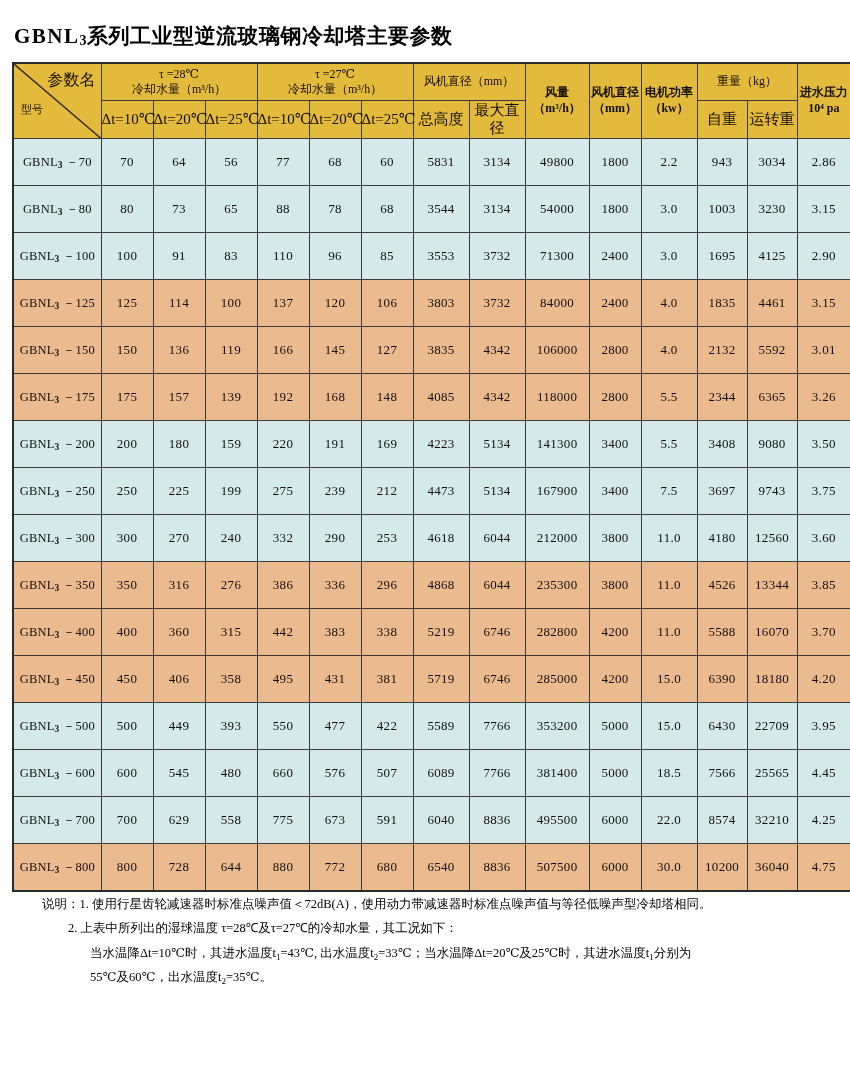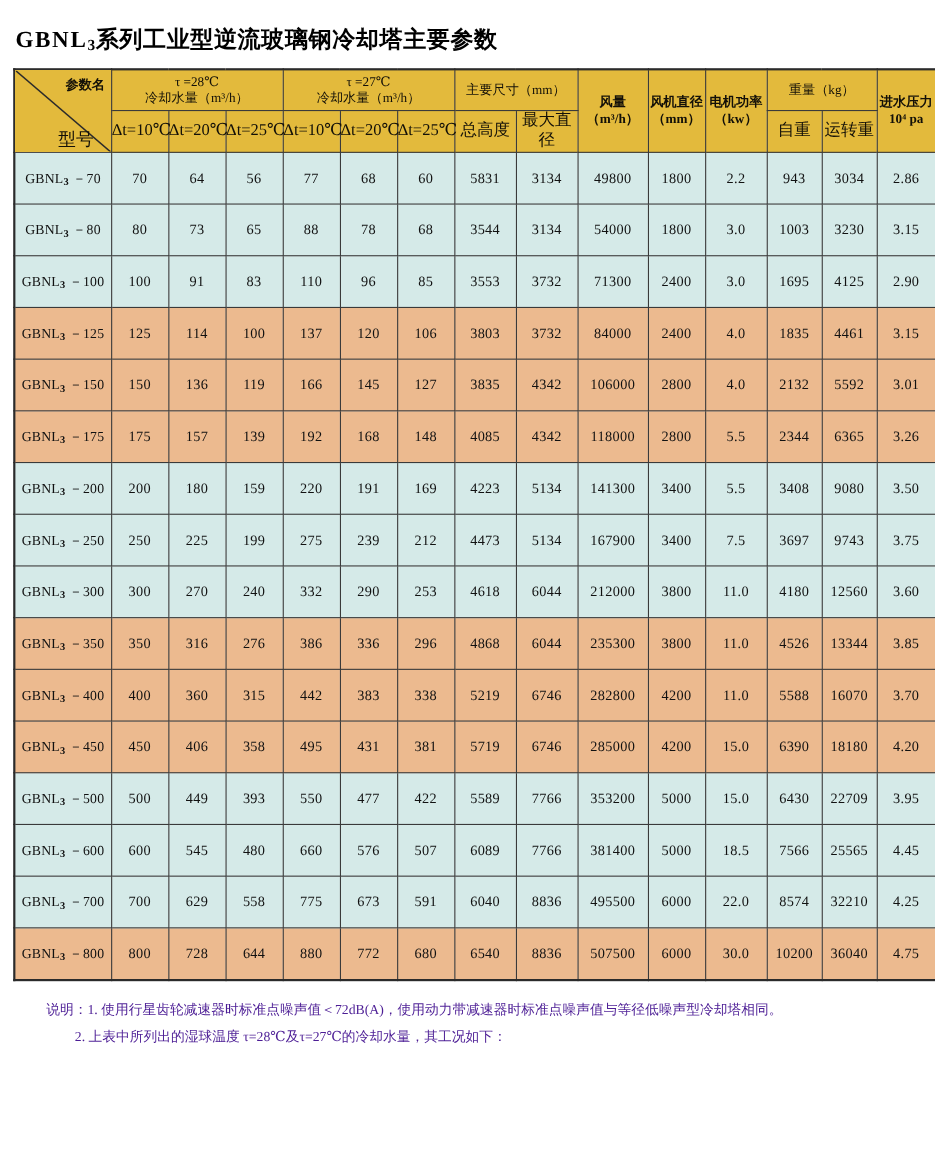--- a/index.html
+++ b/index.html
@@ -52,24 +52,24 @@
   .corner{
     position:relative;
     background:#e3ba3c;
     height:74px;
     overflow:hidden;
   }
   .corner .diag{
     position:absolute;left:0;top:0;width:100%;height:100%;
   }
   .corner .pname{
-    position:absolute;right:5px;top:6px;font-size:12px;font-weight:bold;
+    position:absolute;right:5px;top:6px;font-size:16px;
   }
   .corner .mname{
-    position:absolute;left:7px;bottom:0;font-size:16px;margin-left:32px;
+    position:absolute;left:7px;bottom:21px;font-size:11px;
   }
 
   
   tbody td{
     height:46px;
     font-size:13px;
     font-family:"Liberation Serif","DejaVu Serif",serif;
     letter-spacing:0.3px;
   }
   tbody td.model{
@@ -77,29 +77,28 @@
   }
   tbody td.model sub{font-size:9.5px;font-weight:bold;vertical-align:baseline;position:relative;top:2px;}
   tr.band-a td{background:#d5eae8;}
   tr.band-b td{background:#ecba8f;}
 
   
   td.sep-l{border-left:2px solid #2b2b2b;}
 
   
   .notes{
-    margin-top:14px;
     font-size:12.5px;
     line-height:1.95;
-    color:#4c1d95;
+    color:#000000;
     font-family:"Liberation Serif","DejaVu Serif",serif;
   }
   .notes .ln{white-space:nowrap;}
   .notes .i1{padding-left:30px;}
-  .notes .i2{padding-left:56px;}
+  .notes .i2{padding-left:56px;font-family:Liberation Serif, serif;}
   .notes .i3{padding-left:78px;}
   .notes sub{font-size:9px;vertical-align:baseline;position:relative;top:3px;}
   .notes sup{font-size:9px;vertical-align:baseline;position:relative;top:-5px;}
 </style>
 </head>
 <body>
 
 <div class="page">
 
   <div class="title">
@@ -134,21 +133,21 @@
           <span class="mname">型号</span>
         </td>
         <td class="grp sep-l" colspan="3">
           <div>τ =28℃</div>
           <div>冷却水量（m³/h）</div>
         </td>
         <td class="grp sep-l" colspan="3">
           <div>τ =27℃</div>
           <div>冷却水量（m³/h）</div>
         </td>
-        <td class="grp sep-l" colspan="2">主要尺寸（mm）</td>
+        <td class="grp sep-l" colspan="2">风机直径（mm）</td>
         <td class="tall sep-l" rowspan="2">
           <div>风量</div>
           <div>（m³/h）</div>
         </td>
         <td class="tall sep-l" rowspan="2">
           <div>风机直径</div>
           <div>（mm）</div>
         </td>
         <td class="tall sep-l" rowspan="2">电机功率（kw）</td>
         <td class="grp sep-l" colspan="2">重量（kg）</td>
@@ -442,15 +441,17 @@
           <td class="sep-l">10200</td>
           <td>36040</td>
           <td class="sep-l">4.75</td>
         </tr>
       </tbody>
   </table>
 
   <div class="notes">
     <div class="ln i1"><span>说明：</span><span>1. 使用行星齿轮减速器时标准点噪声值＜72dB(A)，使用动力带减速器时标准点噪声值与等径低噪声型冷却塔相同。</span></div>
     <div class="ln i2">2. 上表中所列出的湿球温度 τ=28℃及τ=27℃的冷却水量，其工况如下：</div>
+    <div class="ln i3"><span>当水温降Δt=10℃时，其进水温度t</span><sub>1</sub><span>=43℃, 出水温度t</span><sub>2</sub><span>=33℃；当水温降Δt=20℃及25℃时，其进水温度t</span><sub>1</sub><span>分别为</span></div>
+    <div class="ln i3"><span>55℃及60℃，出水温度t</span><sub>2</sub><span>=35℃。</span></div>
   </div>
 
 </div>
 
 </body></html>

